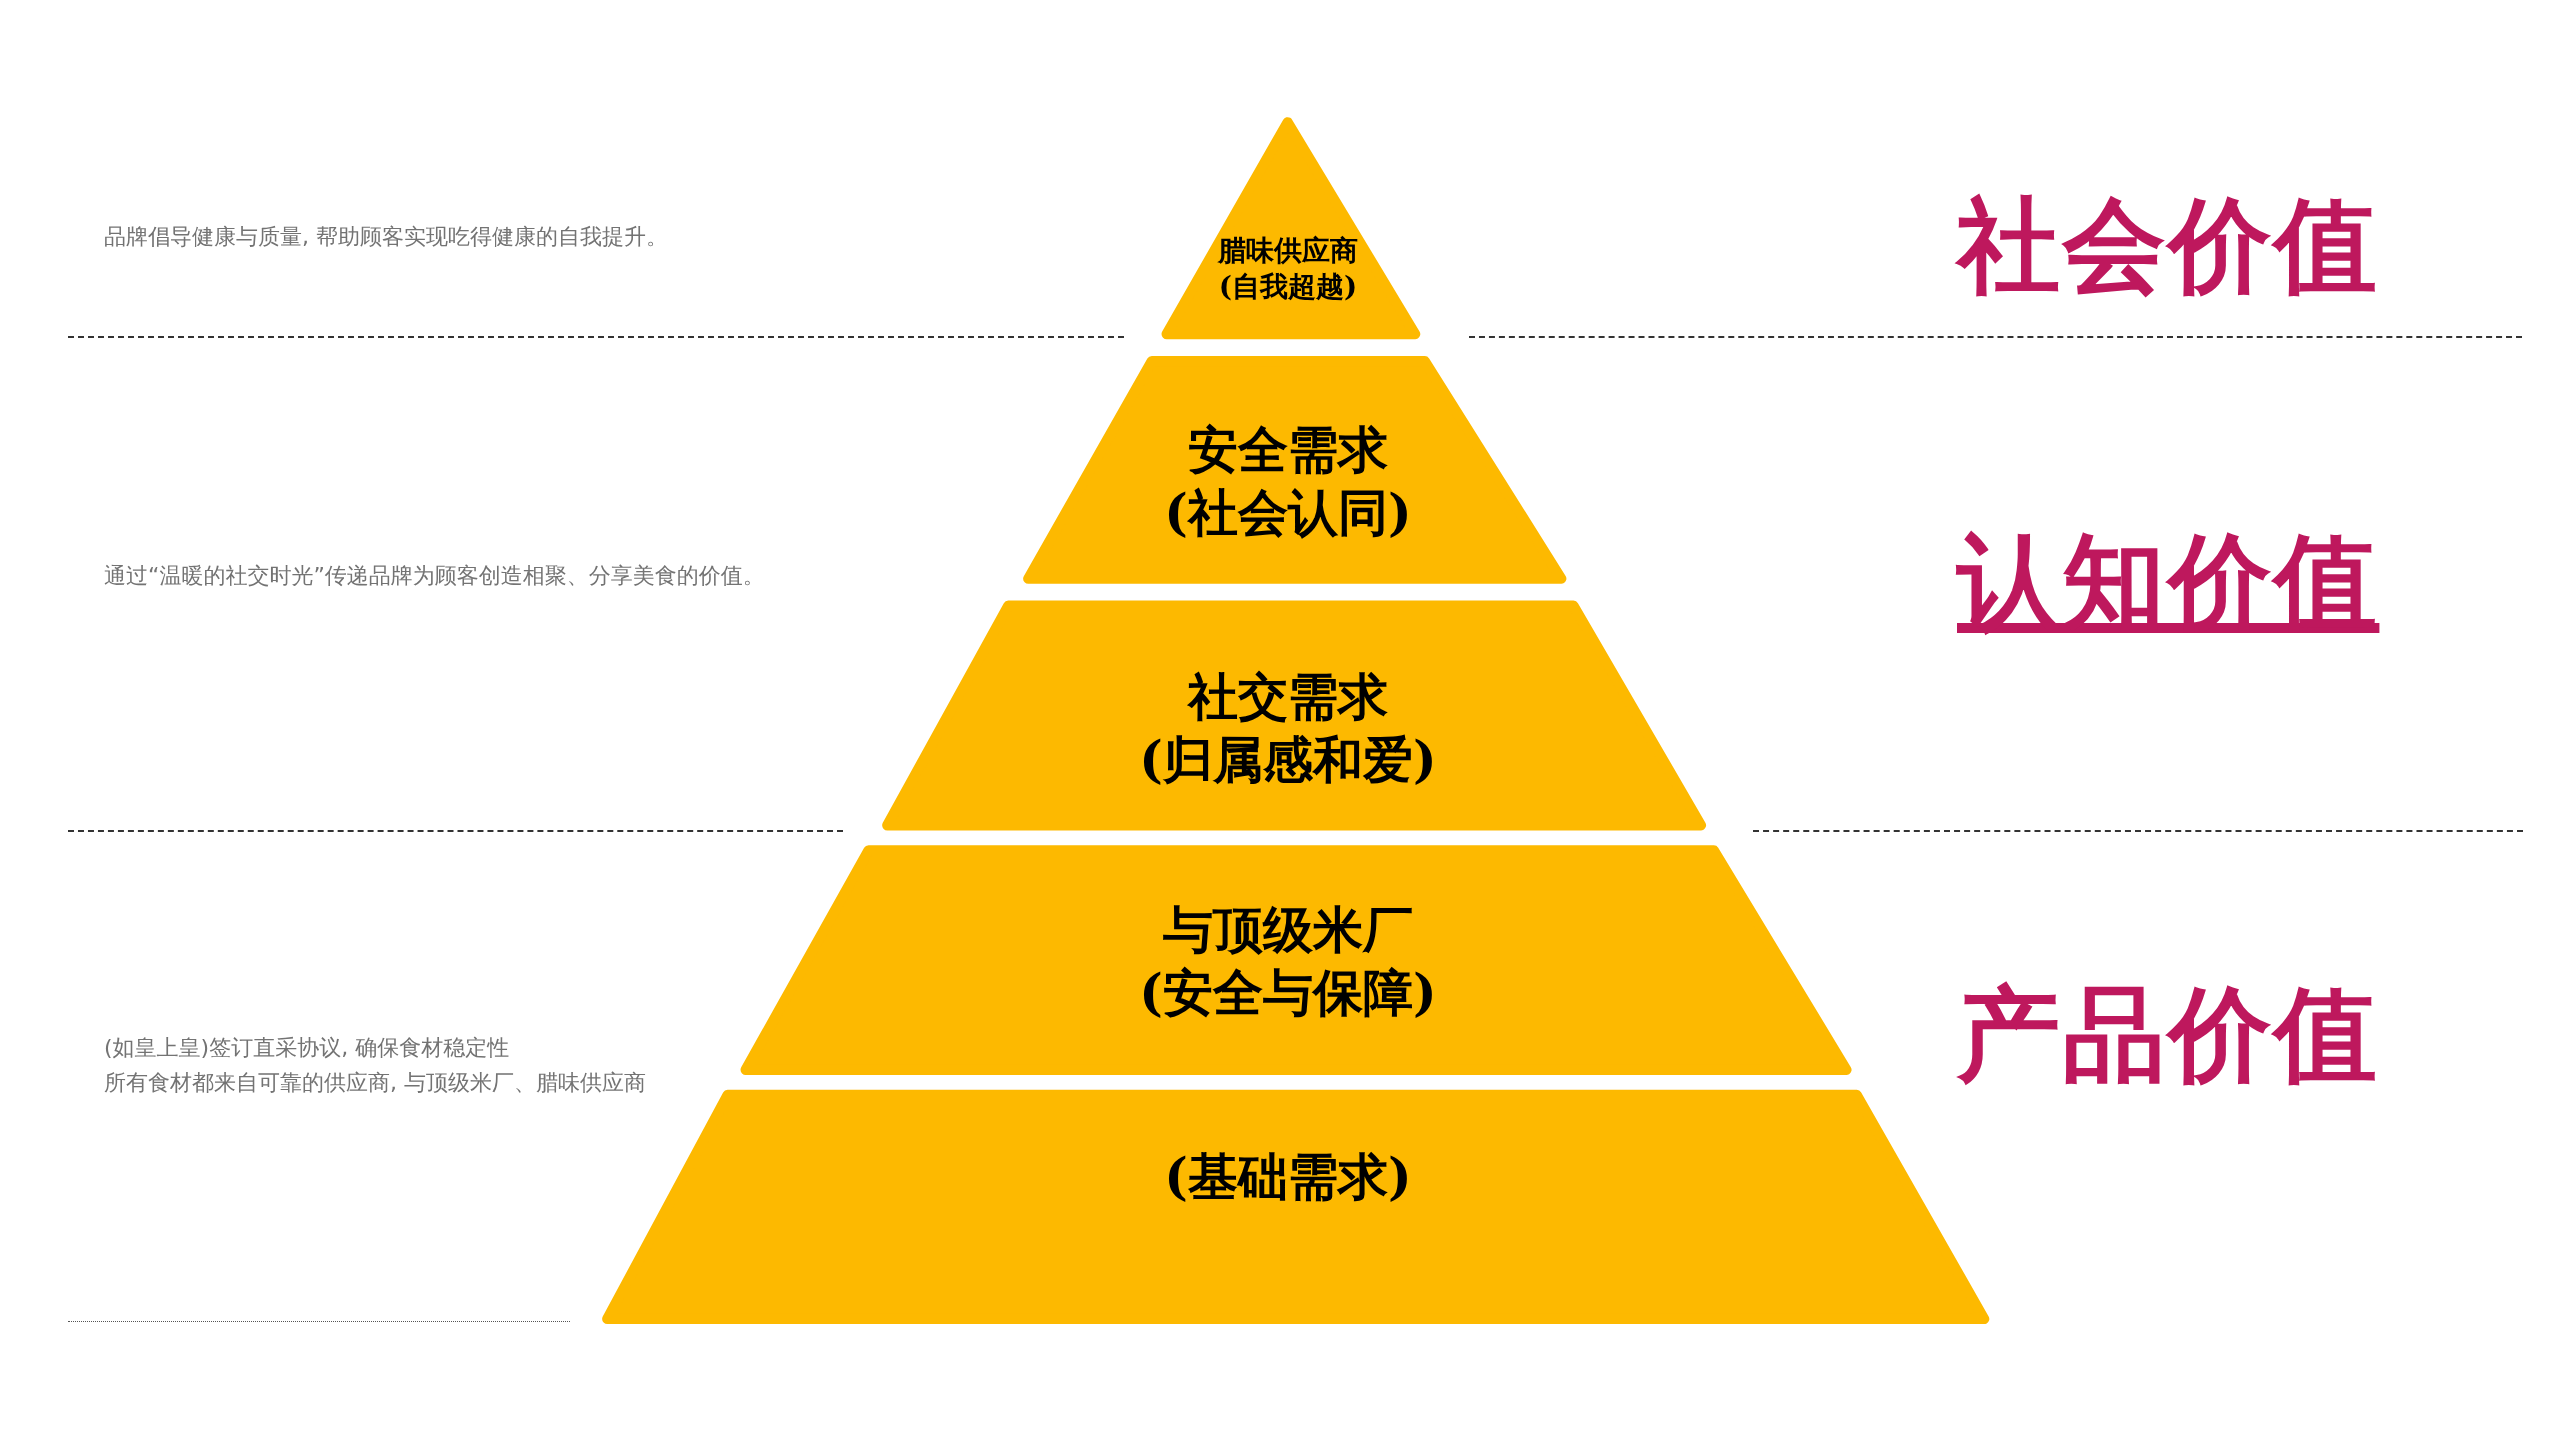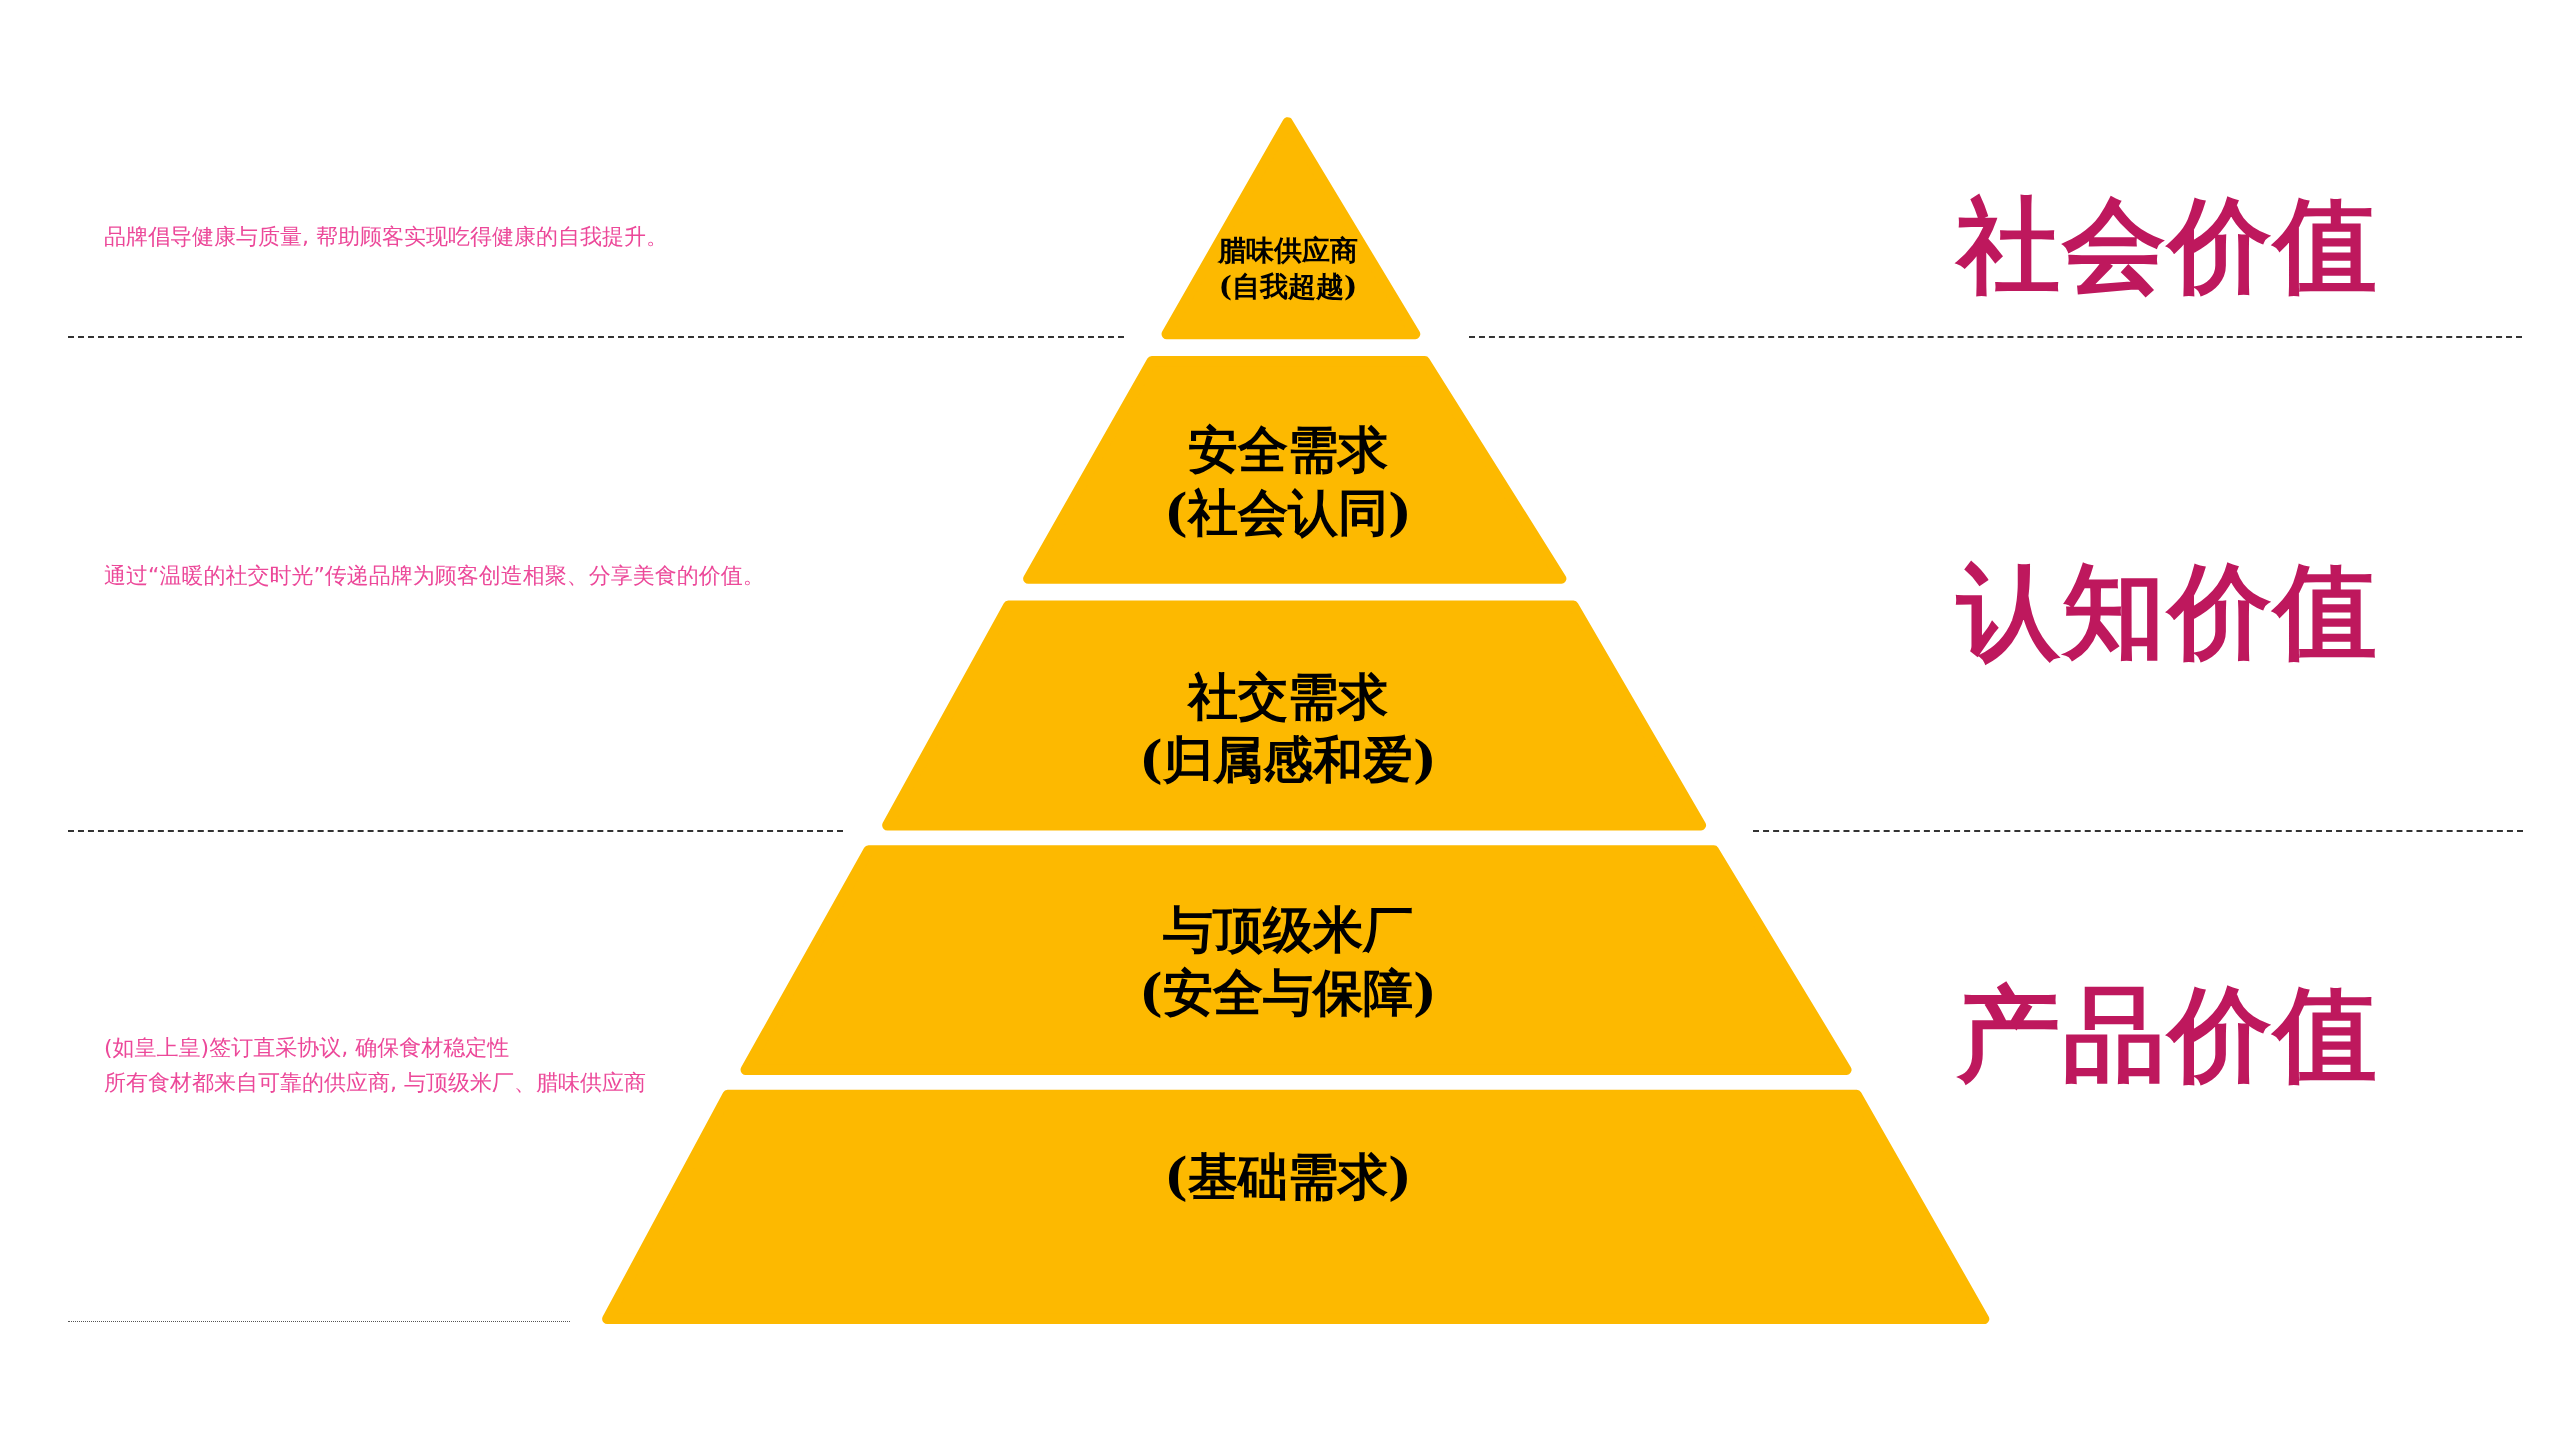--- a/index.html
+++ b/index.html
@@ -45,29 +45,29 @@
       left: 1957px;
       font-size: 103px;
       font-weight: bold;
       color: #be185d;
       font-family: "DejaVu Serif", "Liberation Serif", serif;
       letter-spacing: 2.6px;
       white-space: nowrap;
       line-height: 1;
     }
     .value-social { top: 193px; }
-    .value-cognitive { top: 559px; }
+    .value-cognitive { top: 529px; text-decoration: underline; }
     .value-product { top: 982px; }
 
     .desc {
       position: absolute;
       left: 104px;
       font-family: "DejaVu Sans", "Liberation Sans", sans-serif;
       font-size: 22px;
-      color: #ec4899;
+      color: #737373;
       line-height: 35px;
       white-space: nowrap;
     }
     .desc-1 { top: 219px; }
     .desc-2 { top: 558px; }
     .desc-3 { top: 1030px; }
 
     .sep {
       position: absolute;
       height: 0;

